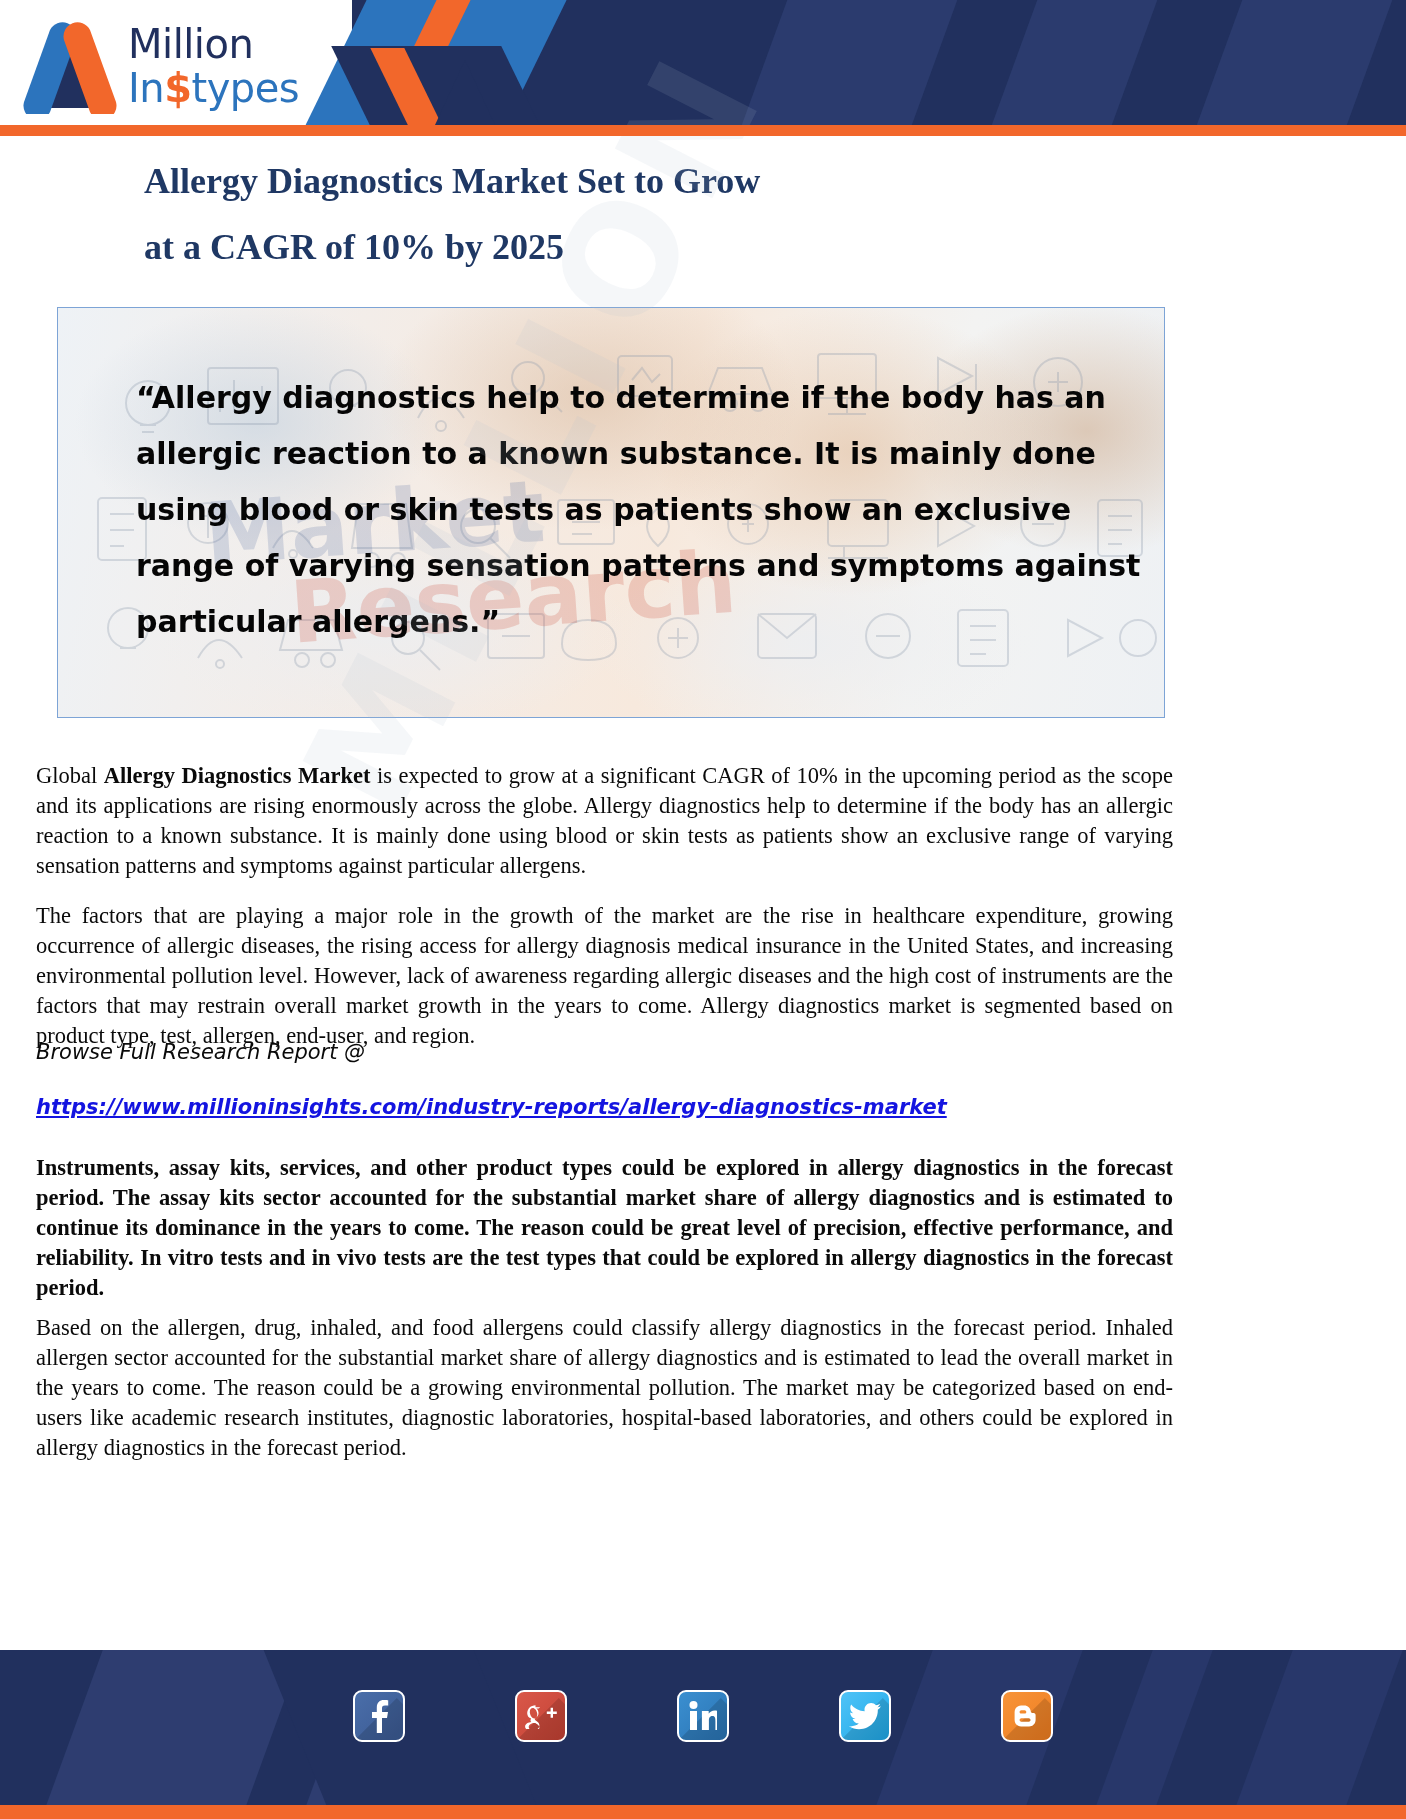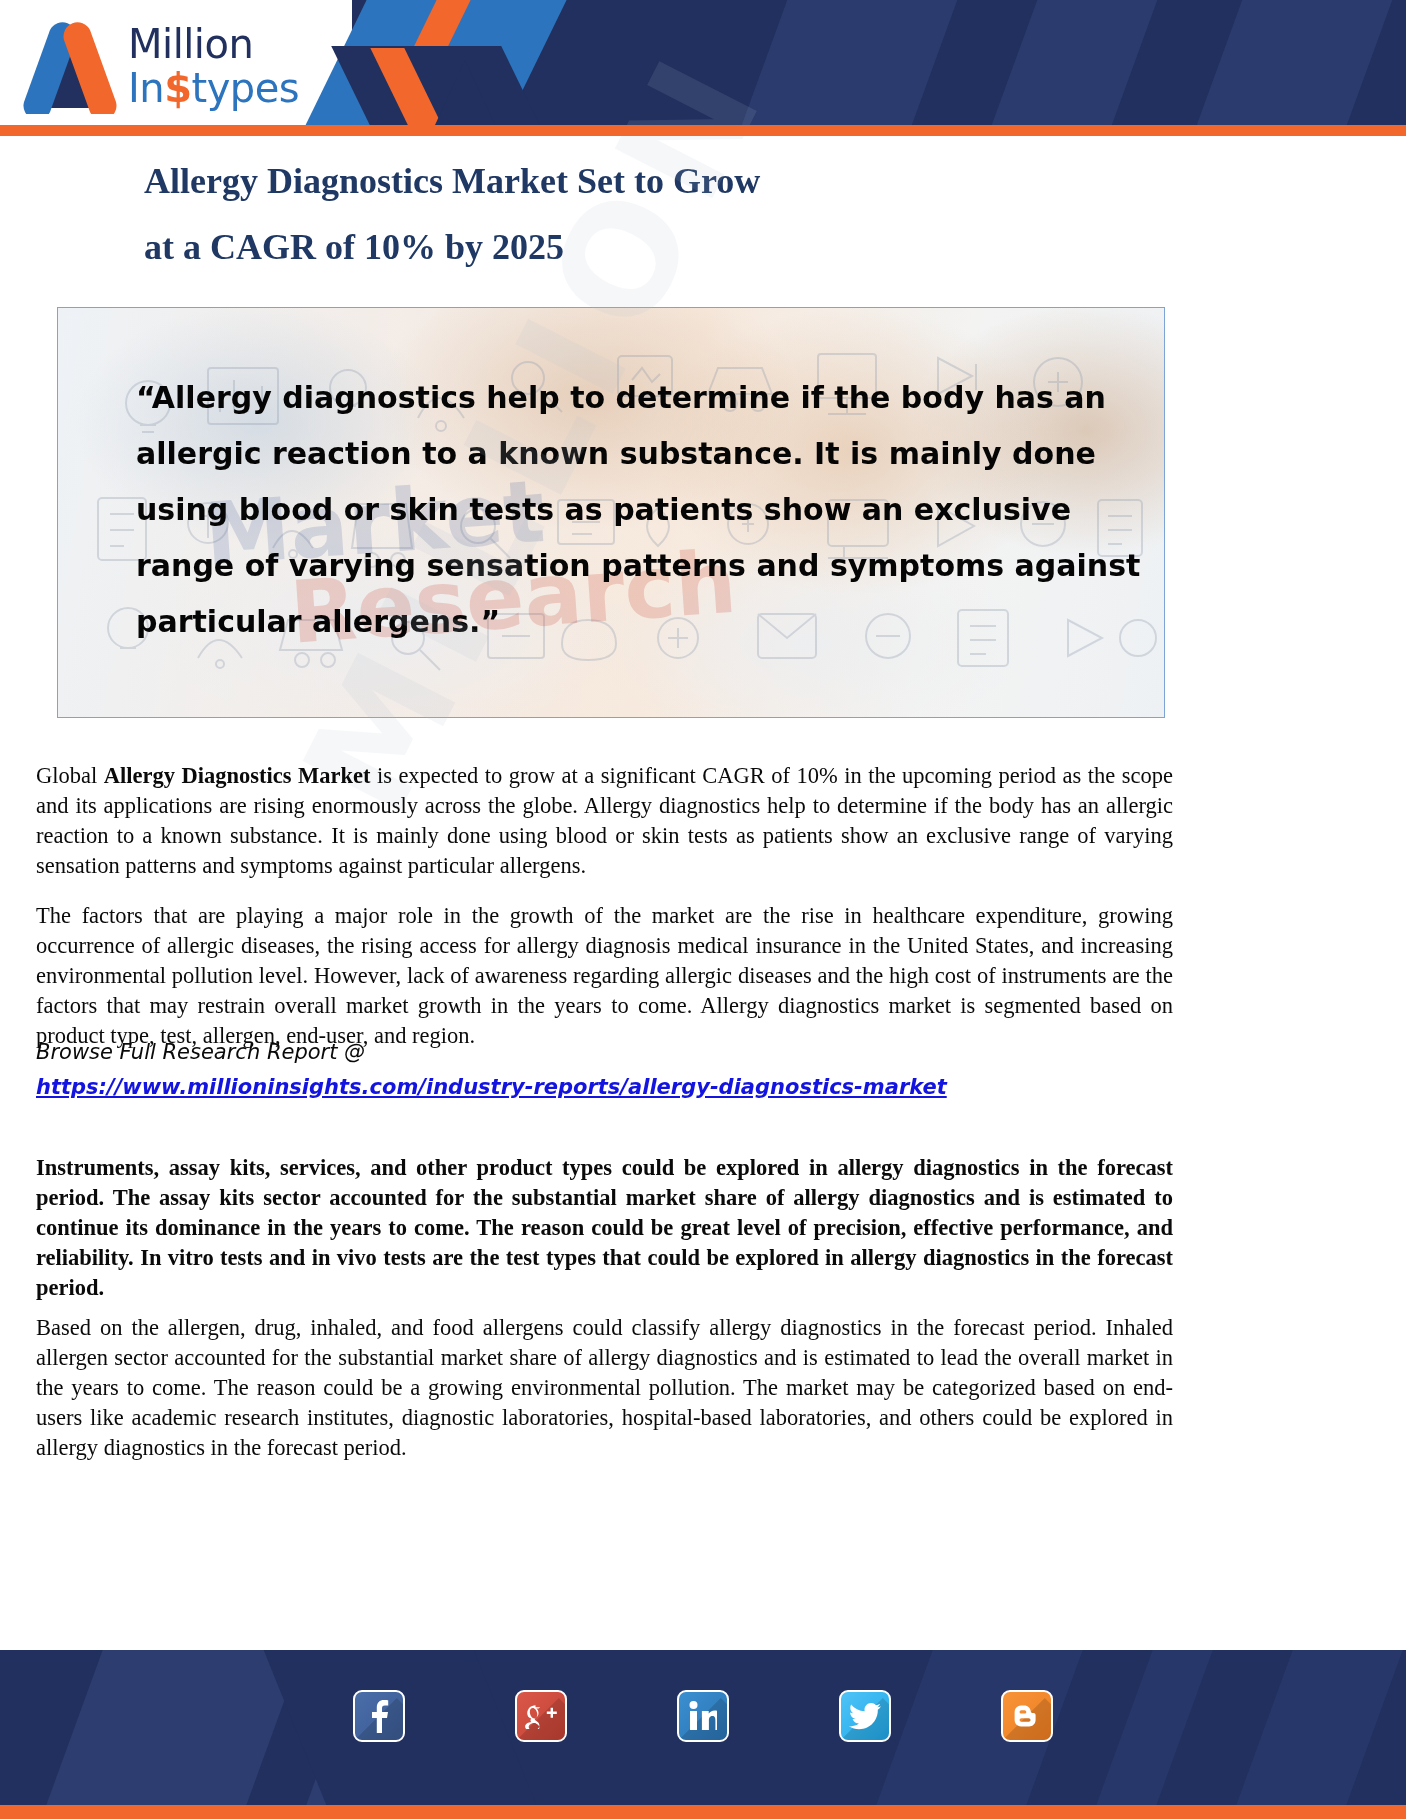--- a/index.html
+++ b/index.html
@@ -197,21 +197,21 @@
     position: absolute;
     left: 36px; top: 310px;
     font-family: "DejaVu Sans", sans-serif;
     font-weight: normal;
     font-style: italic;
     font-size: 21px;
     color: #0a0a0a;
   }
   .urlline {
     position: absolute;
-    left: 36px; top: 345px;
+    left: 36px; top: 365px;
     font-family: "DejaVu Sans", sans-serif;
     font-weight: bold;
     font-style: italic;
     font-size: 21px;
     color: #1414e0;
     text-decoration: underline;
   }
   .p3 { top: 400px; font-weight: bold; }
   .p4 { top: 560px; }
 

